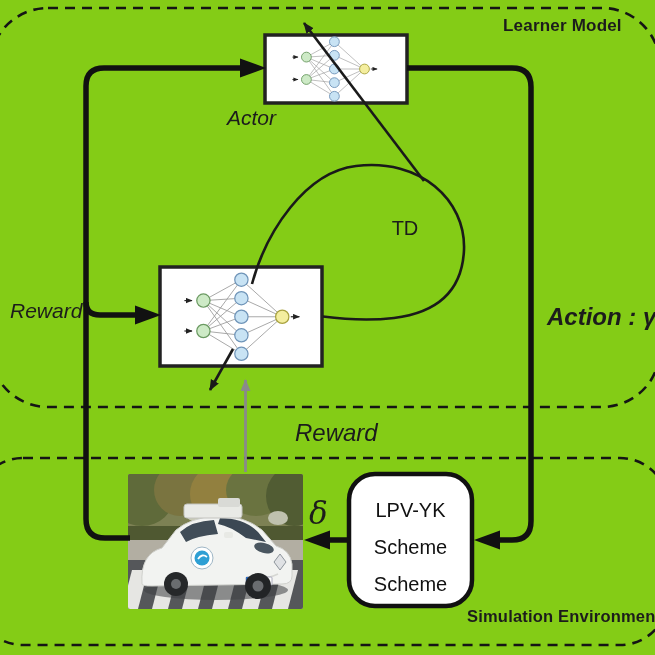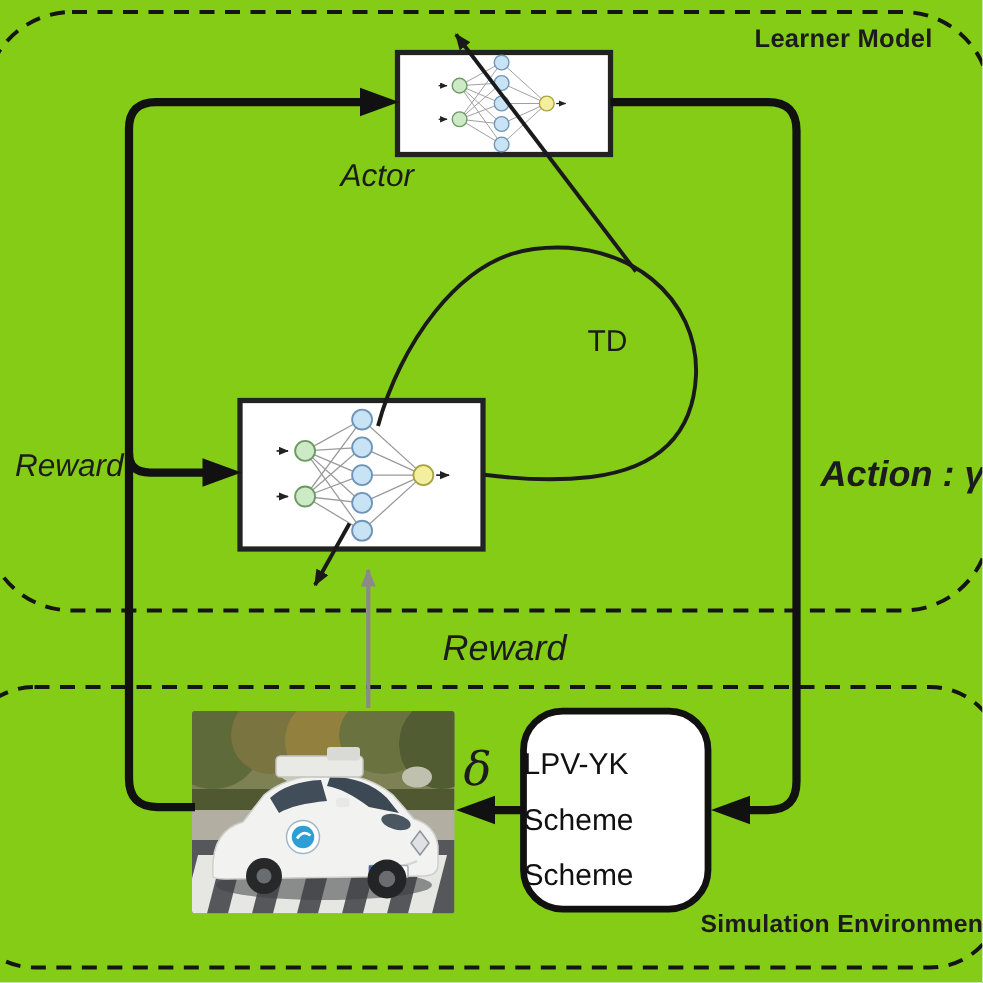--- a/index.html
+++ b/index.html
@@ -6,21 +6,21 @@
   .canvas{position:relative;width:655px;height:655px;background:#84cc16;overflow:hidden;
           font-family:"Liberation Sans",sans-serif;color:#1c1c1c;}
   .canvas svg.diagram{position:absolute;left:0;top:0;z-index:1;}
   .lbl{position:absolute;z-index:2;white-space:nowrap;color:#1c1c1c;}
   .region-tag{font-size:17px;font-weight:bold;letter-spacing:.2px;}
   .block-tag{font-size:21px;font-style:italic;}
   .signal-tag{font-size:24px;font-style:italic;}
   .td-wrap{position:absolute;left:368px;top:214px;width:74px;z-index:2;
            text-align:center;font-size:20px;line-height:29px;color:#1c1c1c;}
   .controller-text{position:absolute;left:349px;top:492px;width:123px;z-index:2;
-           font-size:20px;line-height:37px;color:#111;}
+           text-align:center;font-size:20px;line-height:37px;color:#111;}
   .delta{font-family:"DejaVu Serif",serif;font-style:italic;font-size:31px;}
 </style>
 </head>
 <body>
 
 <div class="canvas">
 
   <svg class="diagram" width="655" height="655" viewBox="0 0 655 655">
     <defs>
       <marker id="m-thin" markerUnits="userSpaceOnUse" markerWidth="13" markerHeight="11" refX="10" refY="4.5" orient="auto">

